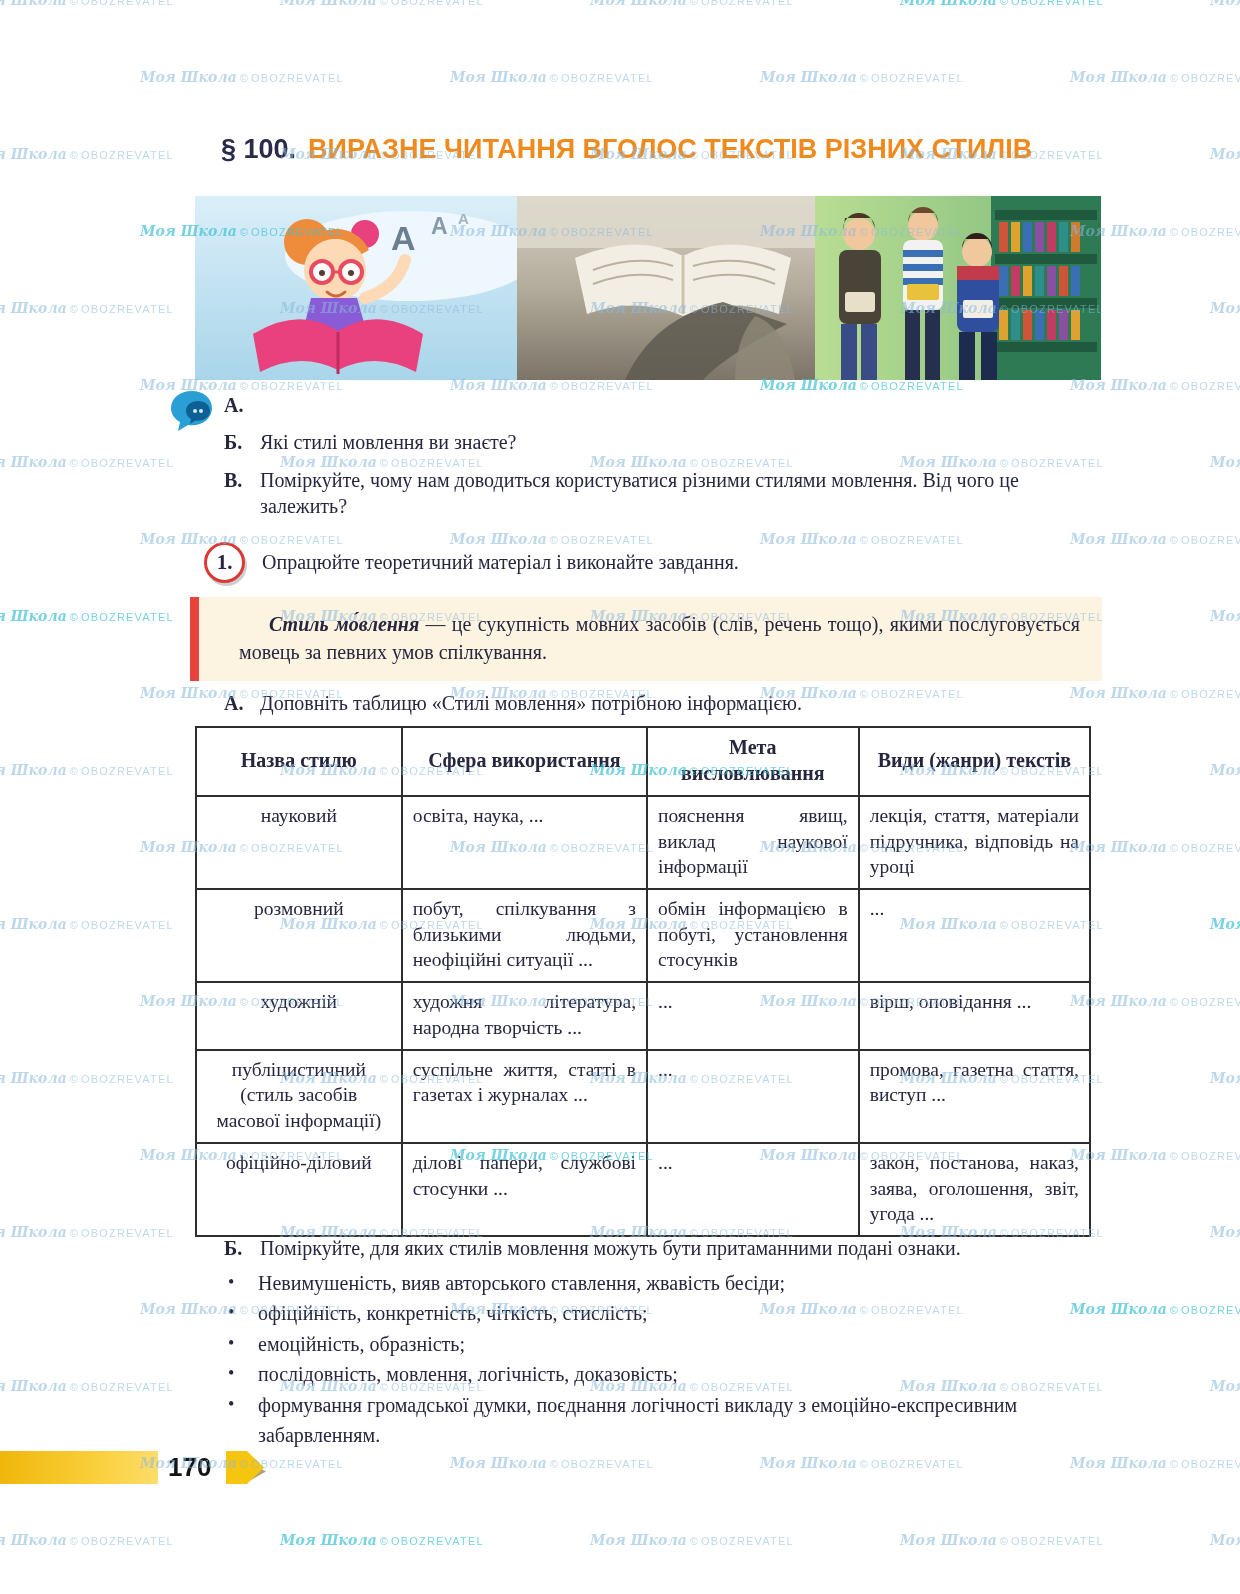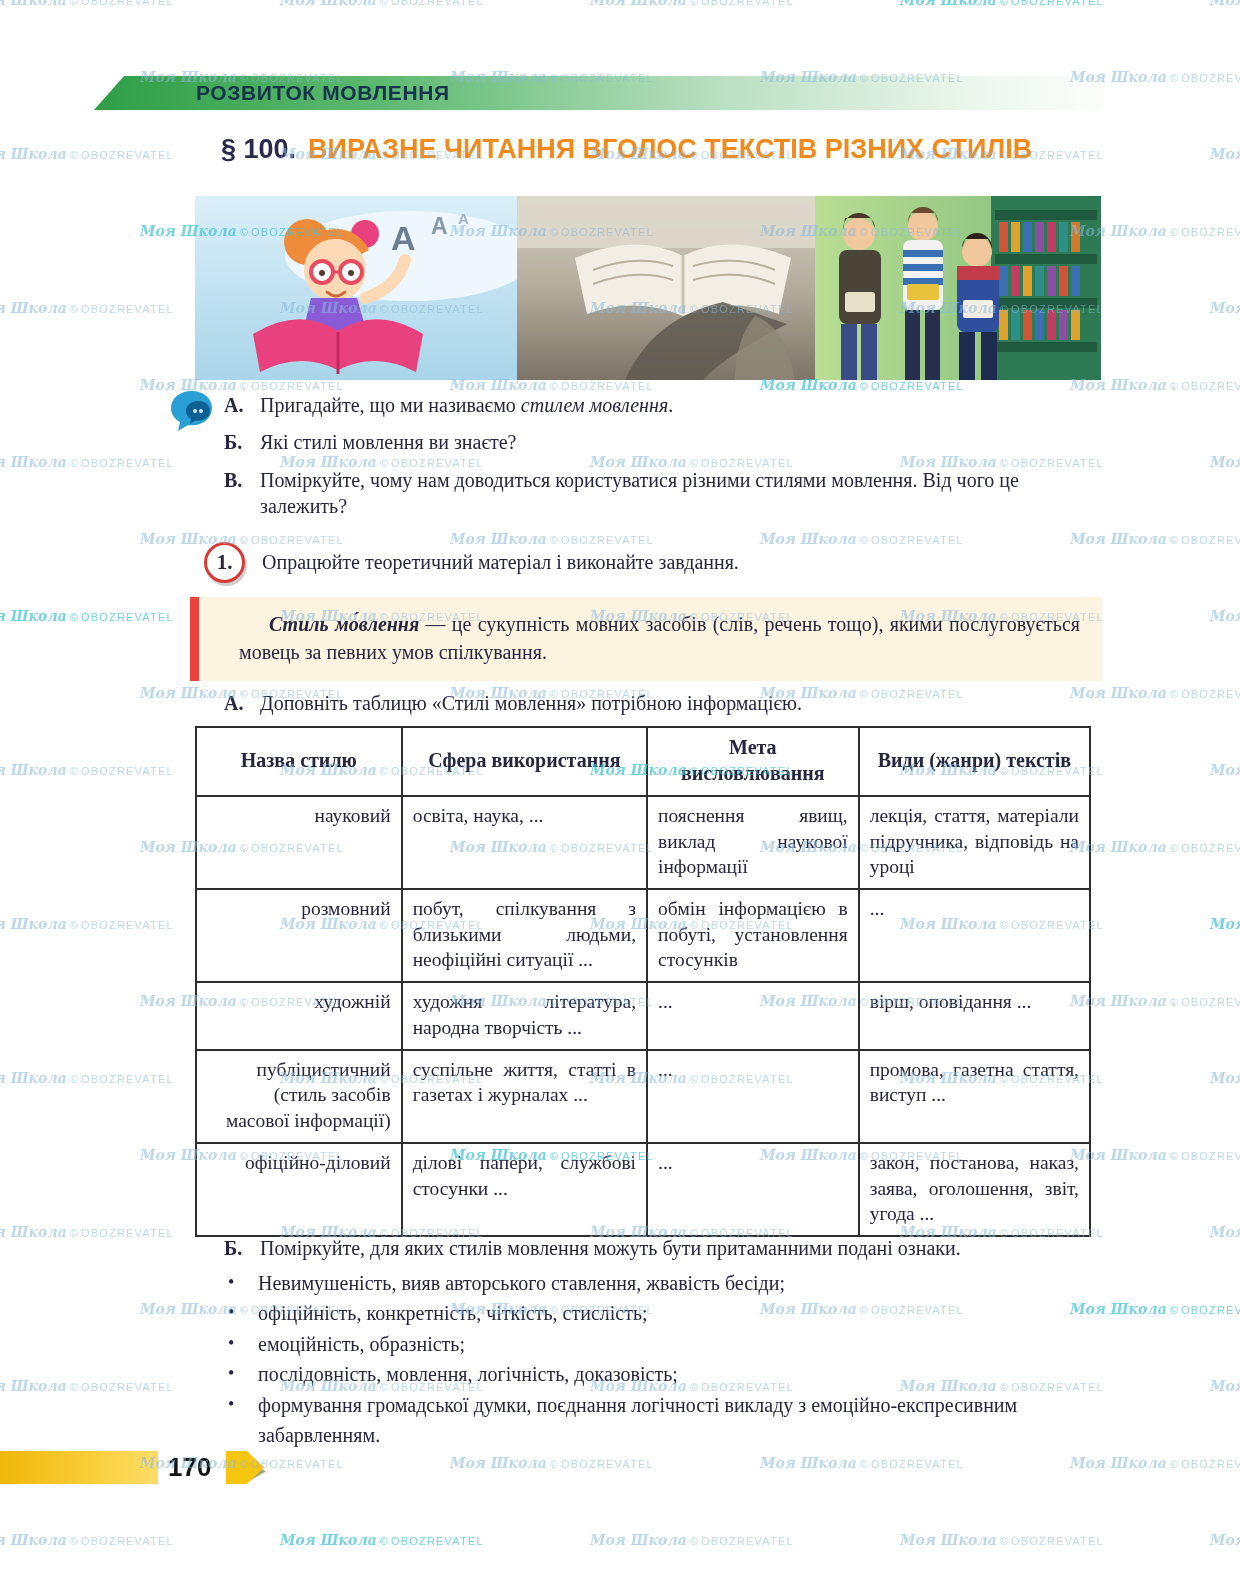--- a/index.html
+++ b/index.html
@@ -60,21 +60,21 @@
   .taskline .t-label { font-weight:bold; width:36px; flex:none; }
   #task-a { left:224px; top:692px; }
   #task-b { left:224px; top:1237px; }
 
   
   .styles-table { position:absolute; left:195px; top:726px; width:896px; z-index:2;
                   border-collapse:collapse; font-size:19.5px; line-height:1.32; color:#26263f; }
   .styles-table th, .styles-table td { border:2px solid #2e2e2e; padding:6px 10px 8px 10px; vertical-align:top; }
   .styles-table th { text-align:center; vertical-align:middle; font-weight:bold; font-size:20px; height:60px; }
   .styles-table td { text-align:justify; }
-  .styles-table td.c0 { text-align:right;margin-left:12px; }
+  .styles-table td.c0 { text-align:center;margin-left:12px; }
 
   
   .features { position:absolute; left:228px; top:1268px; width:874px; z-index:2; font-size:20px; line-height:1.52; }
   .feature { display:flex; }
   .feature .dot { width:30px; flex:none; font-size:18px; padding-top:1px; }
 
   
   .band-bar { position:absolute; left:0; top:1451px; width:158px; height:33px; z-index:2;
               background:linear-gradient(90deg,#f0b70b 0%,#f9cf3a 60%,#fddd6a 100%); }
   .band-num { position:absolute; left:168px; top:1452px; z-index:3;
@@ -87,23 +87,20 @@
   
   .footer { position:absolute; left:0; top:1514px; width:1240px; z-index:2; text-align:center;
             font-family:"Liberation Sans", sans-serif; font-size:15.5px; color:#2156c8; line-height:1.55; }
   .footer a { color:#2156c8; text-decoration:none; }
 </style>
 </head>
 <body>
 
 <div class="page">
 
-  <div class="banner">
-    <span class="banner-label">РОЗВИТОК МОВЛЕННЯ</span>
-  </div>
 
   <h1 class="title">
     <span class="num">§ 100.</span><span class="txt">ВИРАЗНЕ ЧИТАННЯ ВГОЛОС ТЕКСТІВ РІЗНИХ СТИЛІВ</span>
   </h1>
 
   <div class="hero">
     <svg width="906" height="184" viewBox="0 0 906 184">
       <defs>
         <linearGradient id="skyg" x1="0" y1="0" x2="0" y2="1">
           <stop offset="0" stop-color="#dbeff9"></stop>
@@ -216,21 +213,20 @@
       <path d="M24 2 C12 2 3 9 3 19 c0 6 3.5 11 9 14 l-2 9 10 -6 c1.3 0.2 2.6 0.3 4 0.3 11 0 20 -7.3 20 -17.3 S35 2 24 2 z" fill="#2a9fd6"></path>
       <path d="M30 12 c-7 0-12 4.4-12 10 0 3.4 2 6.3 5 8 l-1 5 5.6 -3.4 c0.8 0.1 1.6 0.2 2.4 0.2 7 0 12 -4.4 12 -10 S37 12 30 12 z" fill="#0e5f93"></path>
       <circle cx="27" cy="22" r="2" fill="#cfeaf7"></circle>
       <circle cx="33" cy="22" r="2" fill="#cfeaf7"></circle>
     </svg>
   </div>
 
   <div class="intro">
     <div class="intro-item">
       <span class="intro-label">А.</span>
-      <span class="intro-text"><span>Пригадайте, що ми називаємо </span><i>стилем мовлення</i><span>.</span></span>
     </div>
     <div class="intro-item">
       <span class="intro-label">Б.</span>
       <span class="intro-text"><span>Які стилі мовлення ви знаєте?</span><i></i><span></span></span>
     </div>
     <div class="intro-item">
       <span class="intro-label">В.</span>
       <span class="intro-text"><span>Поміркуйте, чому нам доводиться користуватися різними стилями мовлення. Від чого це залежить?</span><i></i><span></span></span>
     </div>
   </div>

